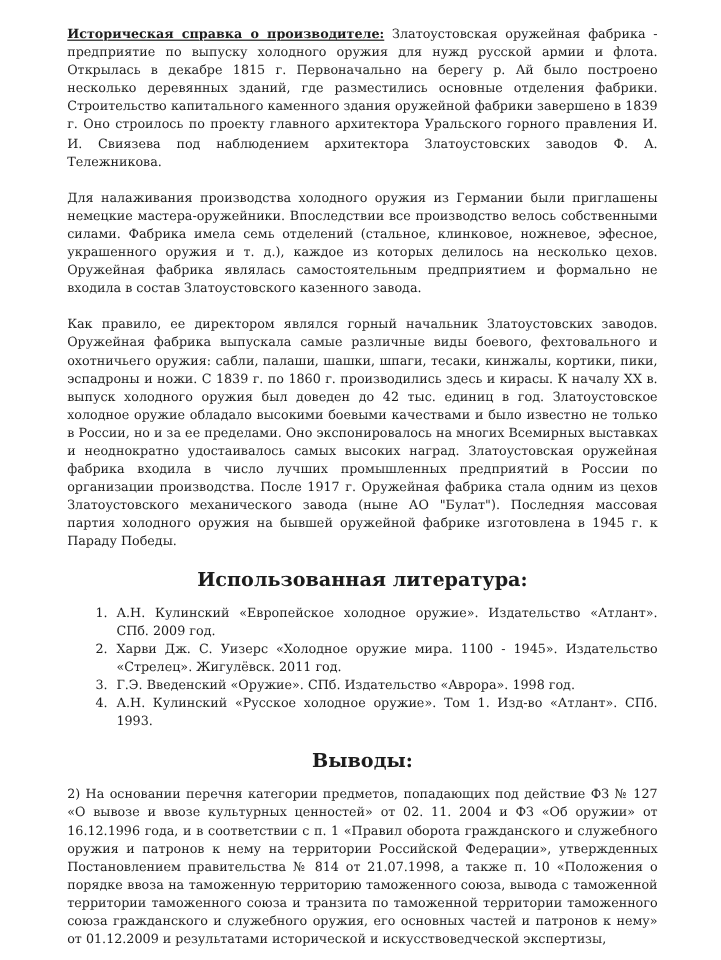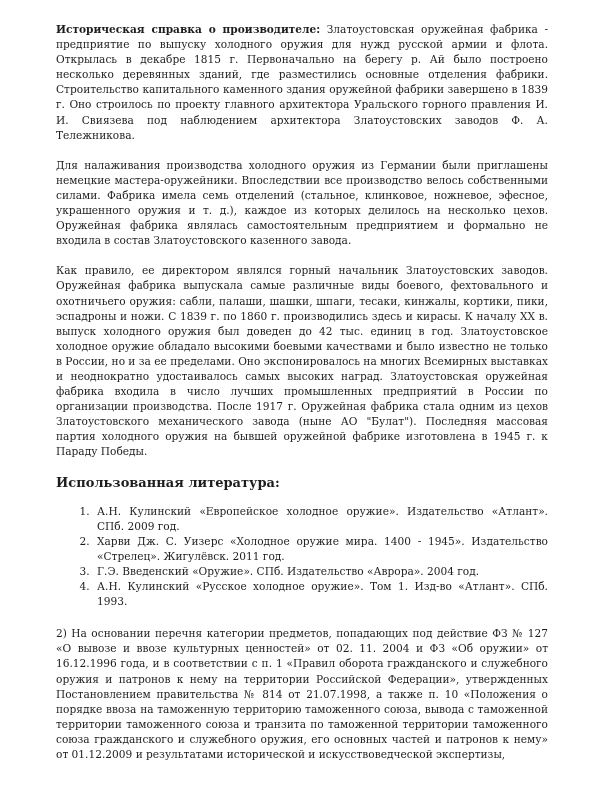--- a/index.html
+++ b/index.html
@@ -3,36 +3,37 @@
 <meta charset="utf-8">
 <style>
   html, body { margin: 0; padding: 0; background: #ffffff; }
   body { width: 601px; height: 800px; overflow: hidden; position: relative; }
   .page {
     position: absolute; left: 56px; top: 22px; width: 492px;
     font-family: "DejaVu Serif", "Liberation Serif", serif;
     font-size: 10.6px; line-height: 15.1px; color: #1d1d1d;
   }
   .para { text-align: justify; margin: 0 0 15px 0; }
-  .para b { font-weight: bold; }
-  .heading { font-weight: bold; margin: 0 0 14px 0; font-size: 13px; }
+  .para b { font-weight: bold; text-decoration: underline; }
+  .heading { font-weight: bold; margin: 0 0 14px 0; font-size: 16px; text-align: center; }
   ol.refs { margin: 4px 0 17px 0; padding-left: 37px; }
   ol.refs li { text-align: justify; padding-left: 4px; margin: 0; }
 </style>
 </head>
 <body>
 
 <div class="page">
   <p class="para"><b>Историческая справка о производителе:</b><span> Златоустовская оружейная фабрика - предприятие по выпуску холодного оружия для нужд русской армии и флота. Открылась в декабре 1815 г. Первоначально на берегу р. Ай было построено несколько деревянных зданий, где разместились основные отделения фабрики. Строительство капитального каменного здания оружейной фабрики завершено в 1839 г. Оно строилось по проекту главного архитектора Уральского горного правления И. И. Свиязева под наблюдением архитектора Златоустовских заводов Ф. А. Тележникова.</span></p>
 
   <p class="para">Для налаживания производства холодного оружия из Германии были приглашены немецкие мастера-оружейники. Впоследствии все производство велось собственными силами. Фабрика имела семь отделений (стальное, клинковое, ножневое, эфесное, украшенного оружия и т. д.), каждое из которых делилось на несколько цехов. Оружейная фабрика являлась самостоятельным предприятием и формально не входила в состав Златоустовского казенного завода.</p>
   <p class="para">Как правило, ее директором являлся горный начальник Златоустовских заводов. Оружейная фабрика выпускала самые различные виды боевого, фехтовального и охотничьего оружия: сабли, палаши, шашки, шпаги, тесаки, кинжалы, кортики, пики, эспадроны и ножи. С 1839 г. по 1860 г. производились здесь и кирасы. К началу XX в. выпуск холодного оружия был доведен до 42 тыс. единиц в год. Златоустовское холодное оружие обладало высокими боевыми качествами и было известно не только в России, но и за ее пределами. Оно экспонировалось на многих Всемирных выставках и неоднократно удостаивалось самых высоких наград. Златоустовская оружейная фабрика входила в число лучших промышленных предприятий в России по организации производства. После 1917 г. Оружейная фабрика стала одним из цехов Златоустовского механического завода (ныне АО "Булат"). Последняя массовая партия холодного оружия на бывшей оружейной фабрике изготовлена в 1945 г. к Параду Победы.</p>
 
   <div class="heading">Использованная литература:</div>
   <ol class="refs">
     <li>А.Н. Кулинский «Европейское холодное оружие». Издательство «Атлант». СПб. 2009 год.</li>
-    <li>Харви Дж. С. Уизерс «Холодное оружие мира. 1400 - 1945». Издательство «Стрелец». Жигулёвск. 2011 год.</li>
-    <li>Г.Э. Введенский «Оружие». СПб. Издательство «Аврора». 2004 год.</li>
+    <li>Харви Дж. С. Уизерс «Холодное оружие мира. 1100 - 1945». Издательство «Стрелец». Жигулёвск. 2011 год.</li>
+    <li>Г.Э. Введенский «Оружие». СПб. Издательство «Аврора». 1998 год.</li>
     <li>А.Н. Кулинский «Русское холодное оружие». Том 1. Изд-во «Атлант». СПб. 1993.</li>
   </ol>
 
+  <div class="heading">Выводы:</div>
   <p class="para">2) На основании перечня категории предметов, попадающих под действие ФЗ № 127 «О вывозе и ввозе культурных ценностей» от 02. 11. 2004 и ФЗ «Об оружии» от 16.12.1996 года, и в соответствии с п. 1 «Правил оборота гражданского и служебного оружия и патронов к нему на территории Российской Федерации», утвержденных Постановлением правительства № 814 от 21.07.1998, а также п. 10 «Положения о порядке ввоза на таможенную территорию таможенного союза, вывода с таможенной территории таможенного союза и транзита по таможенной территории таможенного союза гражданского и служебного оружия, его основных частей и патронов к нему» от 01.12.2009 и результатами исторической и искусствоведческой экспертизы,</p>
 </div>
 
 </body></html>

